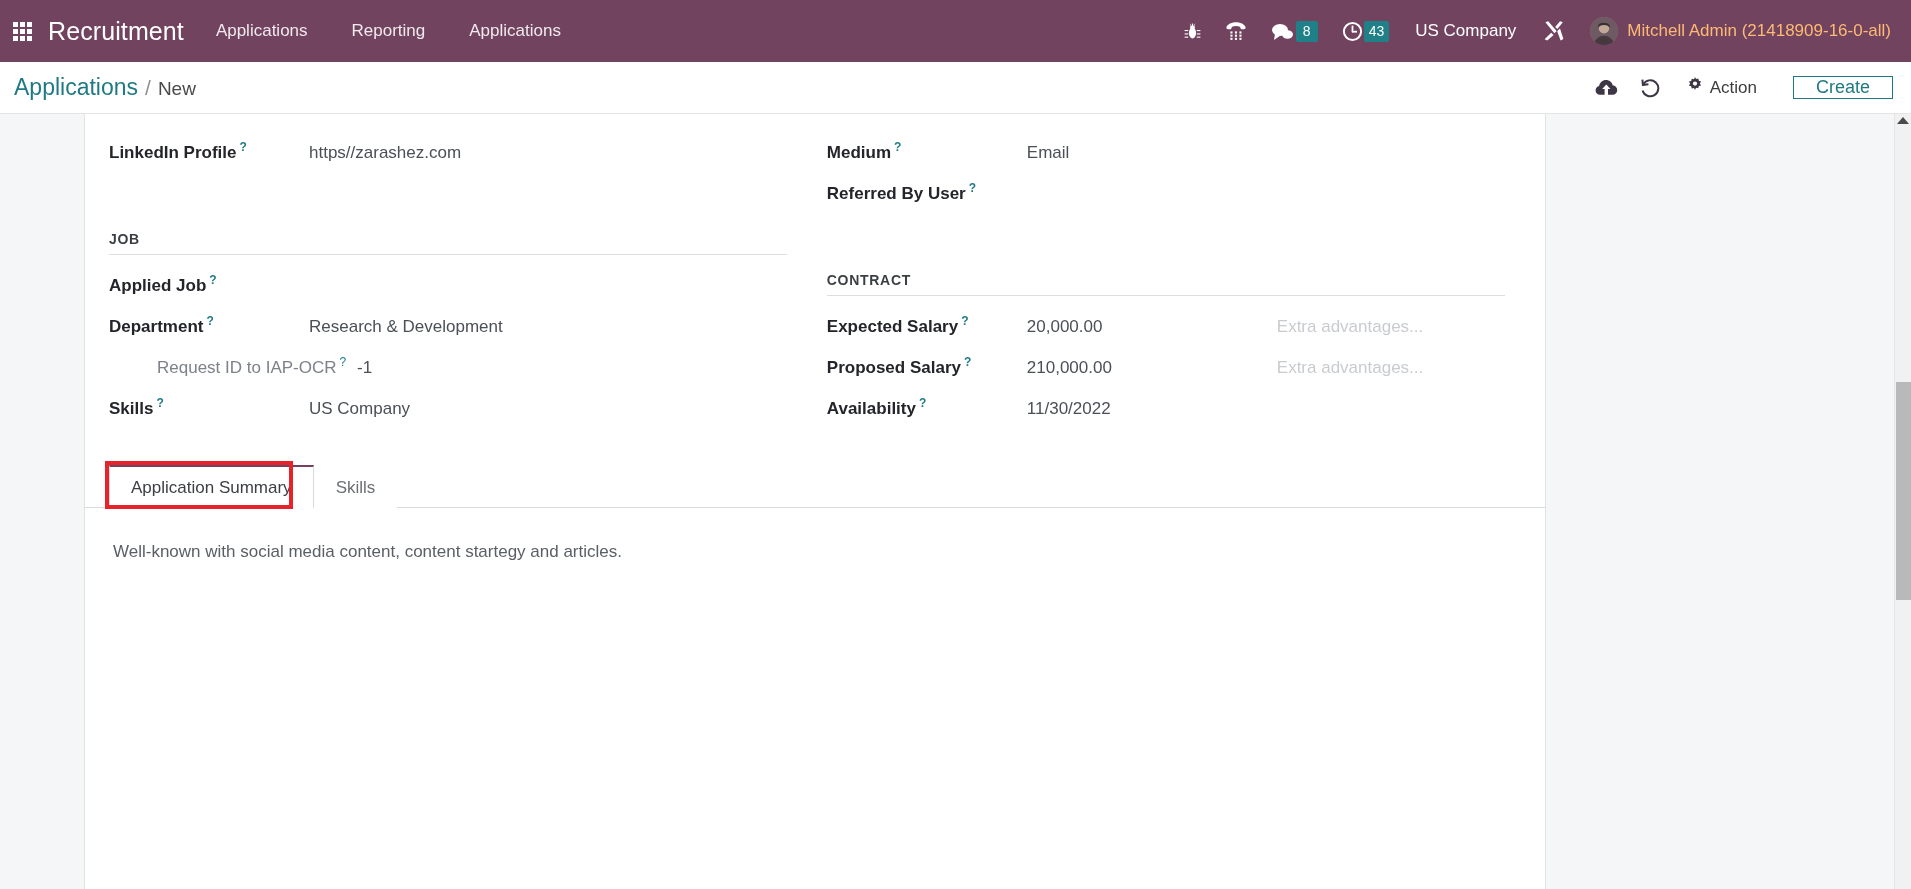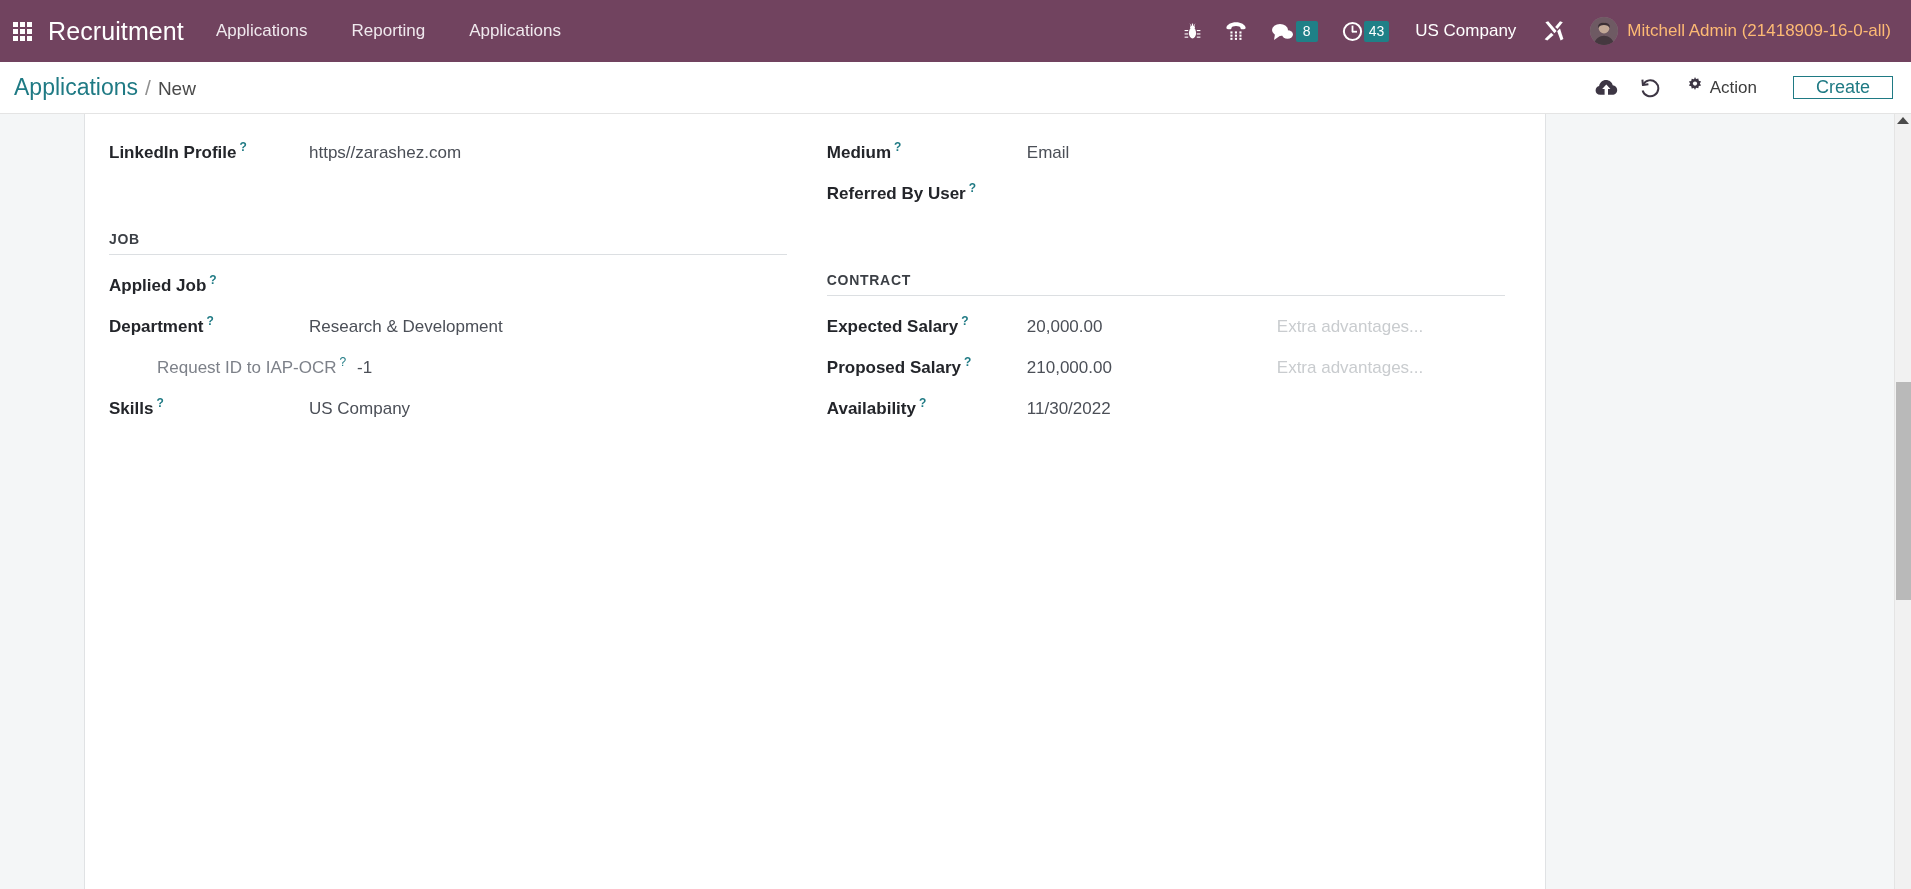--- a/index.html
+++ b/index.html
@@ -544,20 +544,28 @@
               <span>Availability</span><span class="help-mark">?</span>
             </div>
             <div class="field-value">11/30/2022</div>
             <div class="field-extra"></div>
           </div>
 
         </div>
       </div>
     </div>
 
+    <div class="notebook">
+      <div class="tabs">
+        <div class="tab active">Application Summary</div>
+        <div class="tab">Skills</div>
+        <div class="tab-highlight"></div>
+      </div>
+      <div class="tab-pane">Well-known with social media content, content startegy and articles.</div>
+    </div>
 
   </div>
 
   <div class="gutter-right"></div>
 
   <div class="scrollbar-track">
     <div class="scroll-arrow-up"></div>
     <div class="scroll-thumb"></div>
   </div>
 

